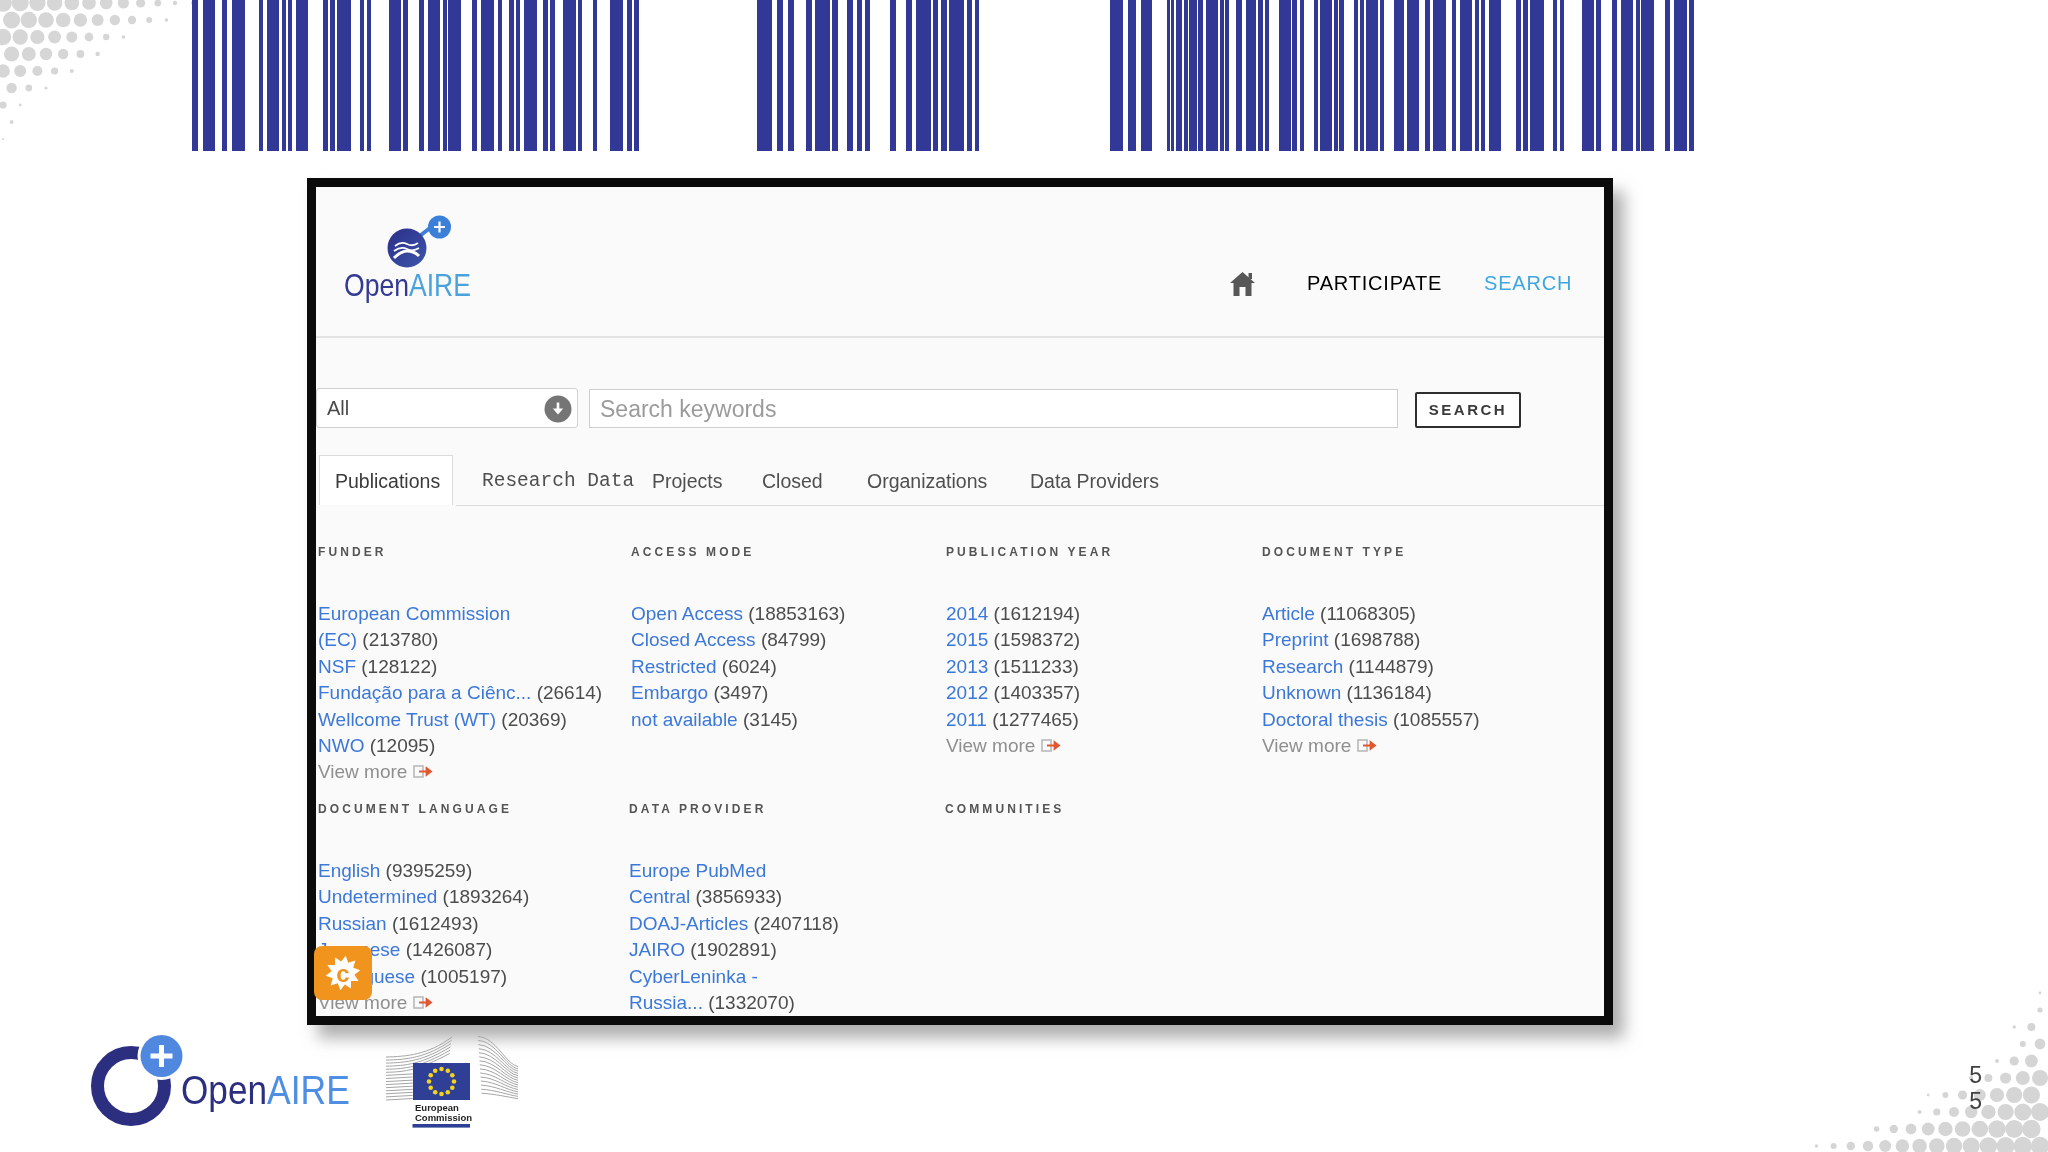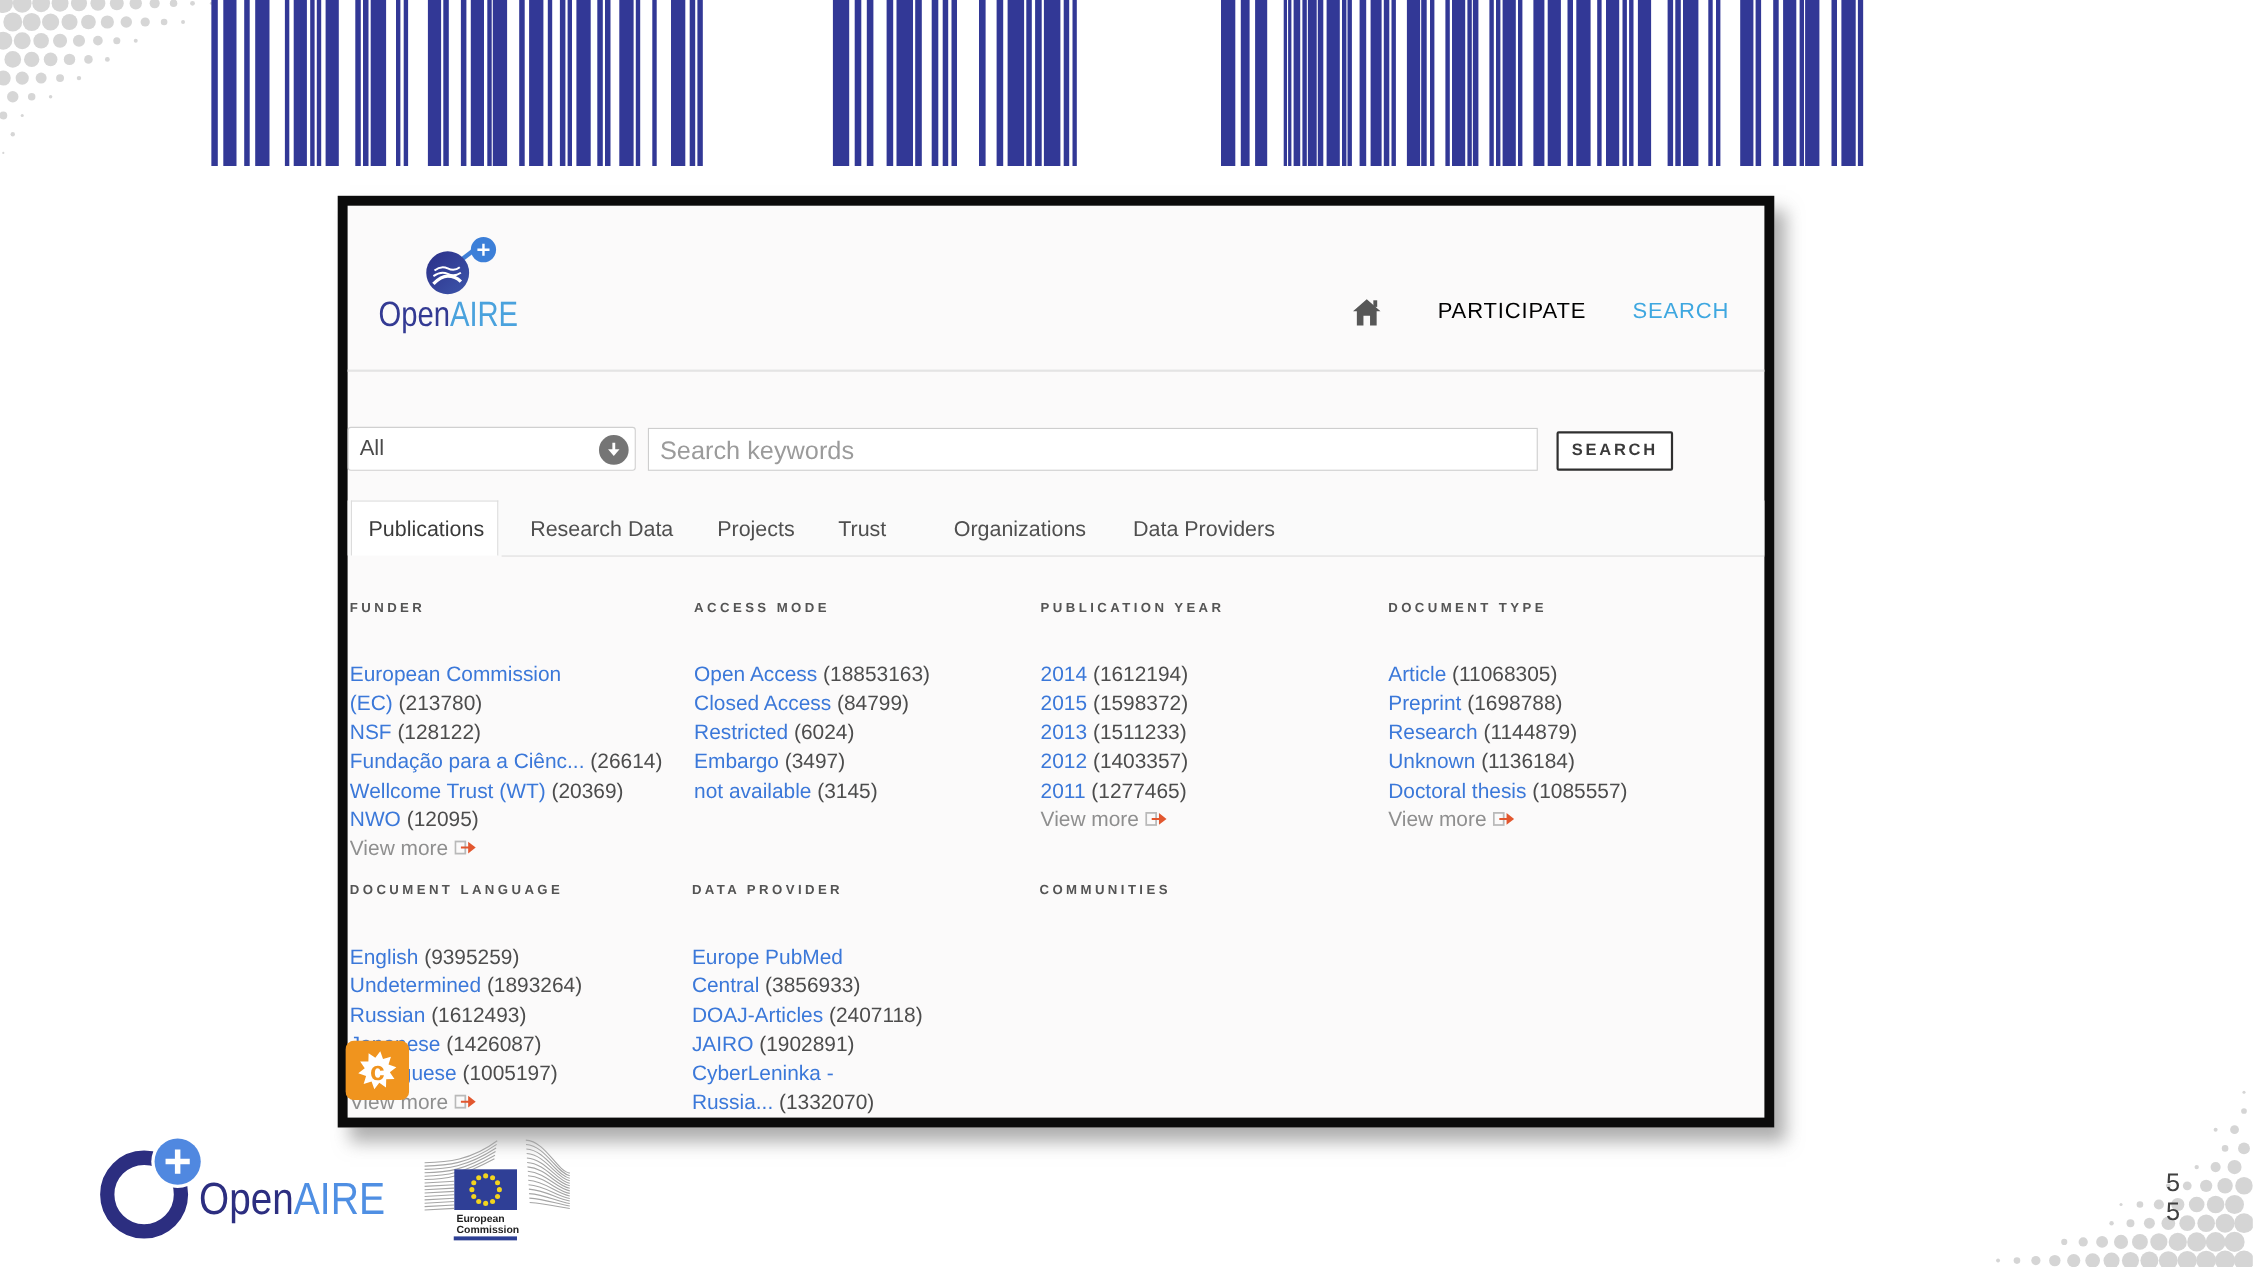--- a/index.html
+++ b/index.html
@@ -215,23 +215,23 @@
 <path d="M14 7.5 V17" stroke="#fff" stroke-width="2.6"></path>
 <path d="M8.8 13.5 L14 19.5 L19.2 13.5 Z" fill="#fff"></path>
 </svg>
 <div class="abs" style="left:589px;top:389px;width:807px;height:37px;border:1.5px solid #cecece;background:#fff;"></div>
 <div class="abs" style="left:600px;top:396px;font-size:23px;color:#9b9b9b;line-height:26px;">Search keywords</div>
 <div class="abs" style="left:1415px;top:392px;width:102px;height:32px;border:2px solid #2f2f2f;border-radius:2px;background:#fff;font-size:15px;letter-spacing:2.5px;color:#3a3a3a;text-align:center;line-height:32px;font-weight:bold;">SEARCH</div>
 <div class="abs" style="left:316px;top:455px;width:1288px;height:50px;background:#fafafa;"></div>
 <div class="abs" style="left:456px;top:504.5px;width:1148px;height:1.5px;background:#dcdcdc;"></div>
 <div class="abs" style="left:319px;top:455px;width:134px;height:50px;background:#fff;border:1.5px solid #dcdcdc;border-bottom:none;box-sizing:border-box;"></div>
 <div class="tablbl" style="left:335px;color:#3a3a3a;">Publications</div>
-<div class="tablbl" style="left:482px;">Research Data</div>
+<div class="tablbl" style="left:482px;font-family:Liberation Mono, monospace;">Research Data</div>
 <div class="tablbl" style="left:652px;">Projects</div>
-<div class="tablbl" style="left:762px;">Trust</div>
+<div class="tablbl" style="left:762px;">Closed</div>
 <div class="tablbl" style="left:867px;">Organizations</div>
 <div class="tablbl" style="left:1030px;">Data Providers</div>
 <div class="fhead" style="left:318px;top:539px;">FUNDER</div>
 <div class="fhead" style="left:631px;top:539px;">ACCESS MODE</div>
 <div class="fhead" style="left:946px;top:539px;text-align:center;">PUBLICATION YEAR</div>
 <div class="fhead" style="left:1262px;top:539px;">DOCUMENT TYPE</div>
 <div class="list" style="left:318px;top:601px;width:310px"><span class="lk">European Commission</span><br><span class="lk">(EC)</span><span class="ct"> (213780)</span><br><span class="lk">NSF</span><span class="ct"> (128122)</span><br><span class="lk">Fundação para a Ciênc...</span><span class="ct"> (26614)</span><br><span class="lk">Wellcome Trust (WT)</span><span class="ct"> (20369)</span><br><span class="lk">NWO</span><span class="ct"> (12095)</span><br><span class="vm">View more </span><svg width="21" height="15" viewBox="0 0 21 15" style="vertical-align:-1px">
         <rect x="1" y="2" width="9" height="11" fill="none" stroke="#b9b9b9" stroke-width="1.6"></rect>
         <path d="M6 7.5 H17 M13.5 4 L18 7.5 L13.5 11Z" stroke="#e2572f" stroke-width="1.8" fill="#e2572f"></path>
       </svg><br></div>

